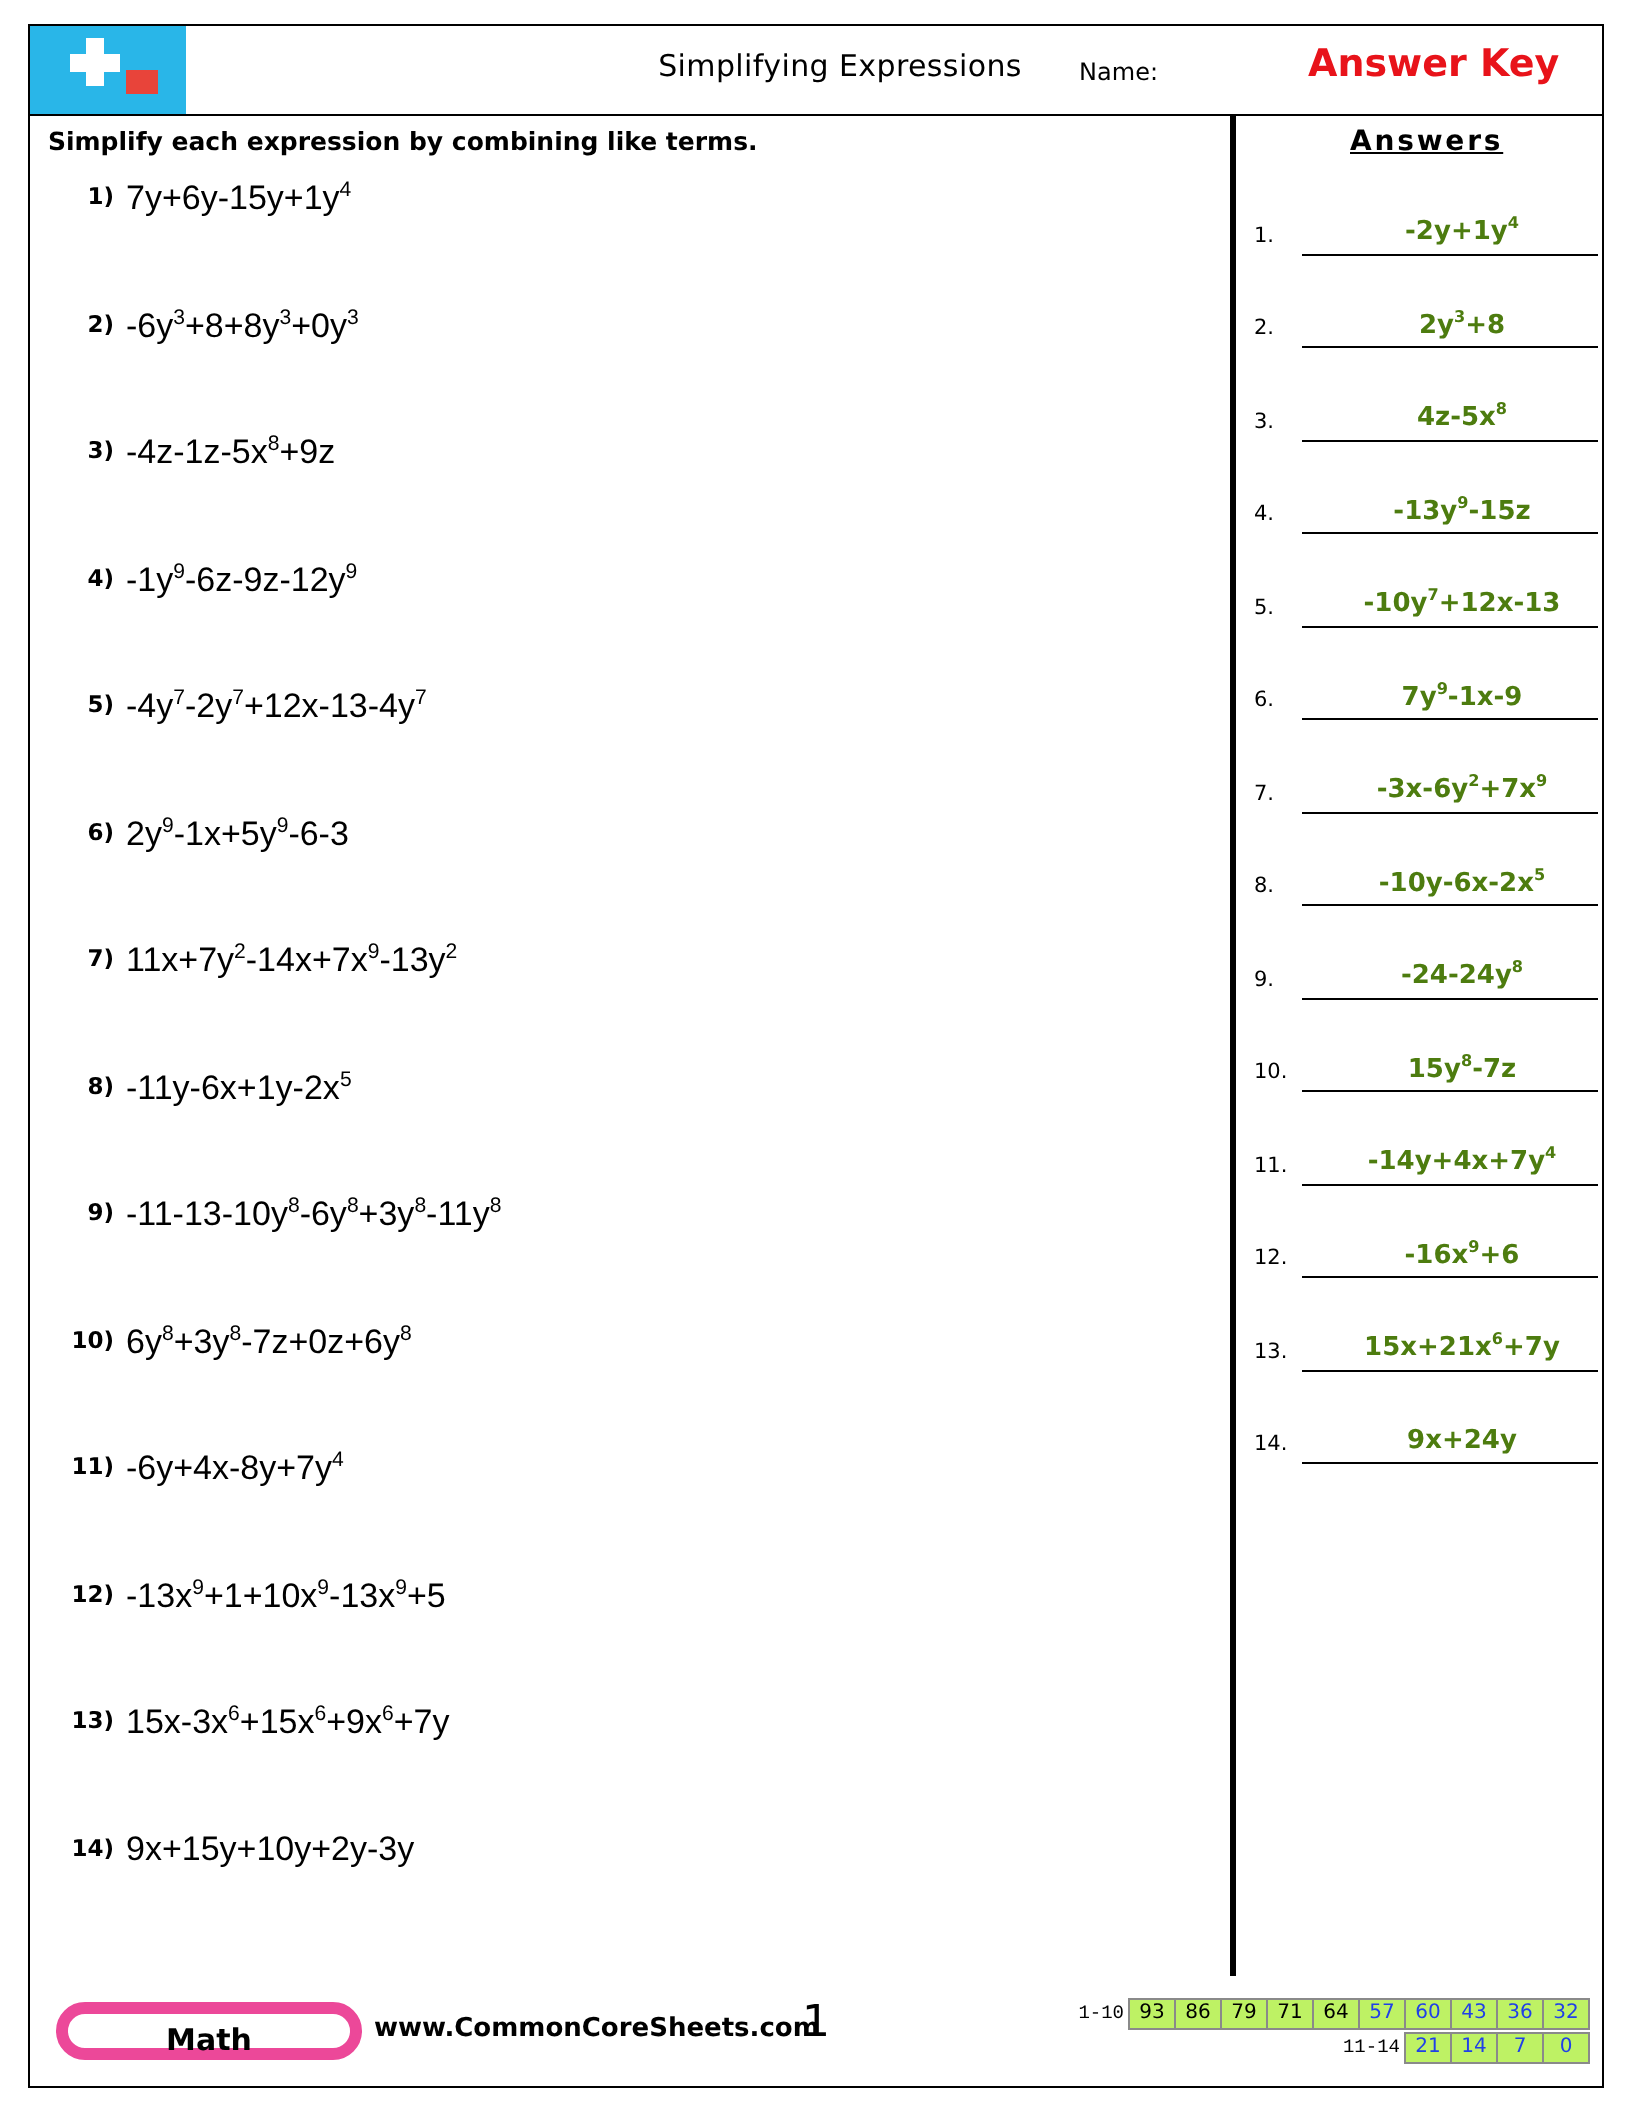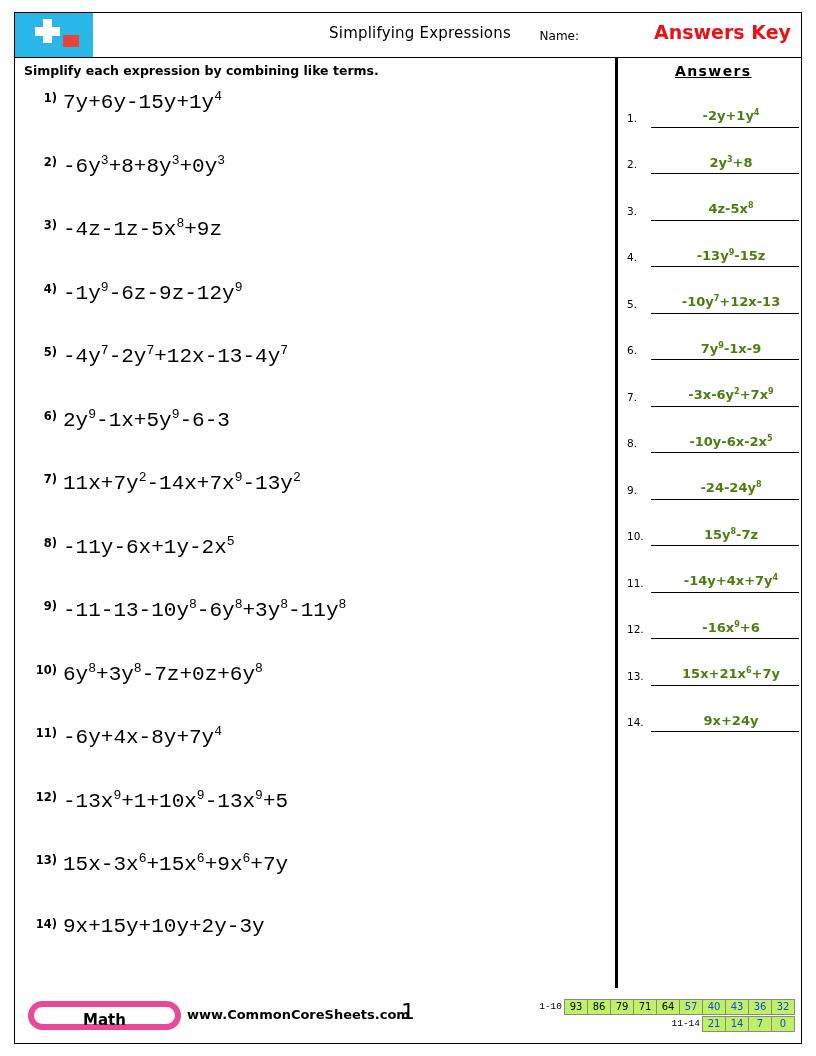--- a/index.html
+++ b/index.html
@@ -103,22 +103,22 @@
     top: 6px;
     font-size: 11.5px;
     font-weight: bold;
     text-align: right;
     width: 24px;
   }
   .prob .expr {
     position: absolute;
     left: 48px;
     top: 4px;
-    font-size: 21px;
-    font-family: Liberation Mono, monospace;
+    font-size: 17px;
+    font-family: Liberation Sans, sans-serif;
     white-space: nowrap;
   }
   .prob .expr sup { font-size: 0.62em; vertical-align: super; }
   
   .answers-title {
     position: absolute;
     left: 660px;
     top: 50px;
     font-size: 14px;
     font-weight: bold;
@@ -236,21 +236,21 @@
 <div class="page">
 
   <div class="header">
     <div class="logo">
       <div class="plus-v"></div>
       <div class="plus-h"></div>
       <div class="sq"></div>
     </div>
     <div class="title">Simplifying Expressions</div>
     <div class="name-label">Name:</div>
-    <div class="answer-key">Answers Key</div>
+    <div class="answer-key">Answer Key</div>
   </div>
   <div class="hrule"></div>
   <div class="divider"></div>
 
   <div class="instructions">Simplify each expression by combining like terms.</div>
 
   <div class="problems">
     <div class="prob">
       <span class="num">1)</span>
       <span class="expr">7y+6y-15y+1y<sup>4</sup></span>
@@ -389,21 +389,21 @@
     <div class="pagenum">1</div>
     <div class="scale">
       <div class="scale-row">
         <span class="rlabel">1-10</span>
         <span class="cell">93</span>
         <span class="cell">86</span>
         <span class="cell">79</span>
         <span class="cell">71</span>
         <span class="cell">64</span>
         <span class="cell blue">57</span>
-        <span class="cell blue">40</span>
+        <span class="cell blue">60</span>
         <span class="cell blue">43</span>
         <span class="cell blue">36</span>
         <span class="cell blue">32</span>
       </div>
       <div class="scale-row">
         <span class="rlabel">11-14</span>
         <span class="cell blue">21</span>
         <span class="cell blue">14</span>
         <span class="cell blue">7</span>
         <span class="cell blue">0</span>

